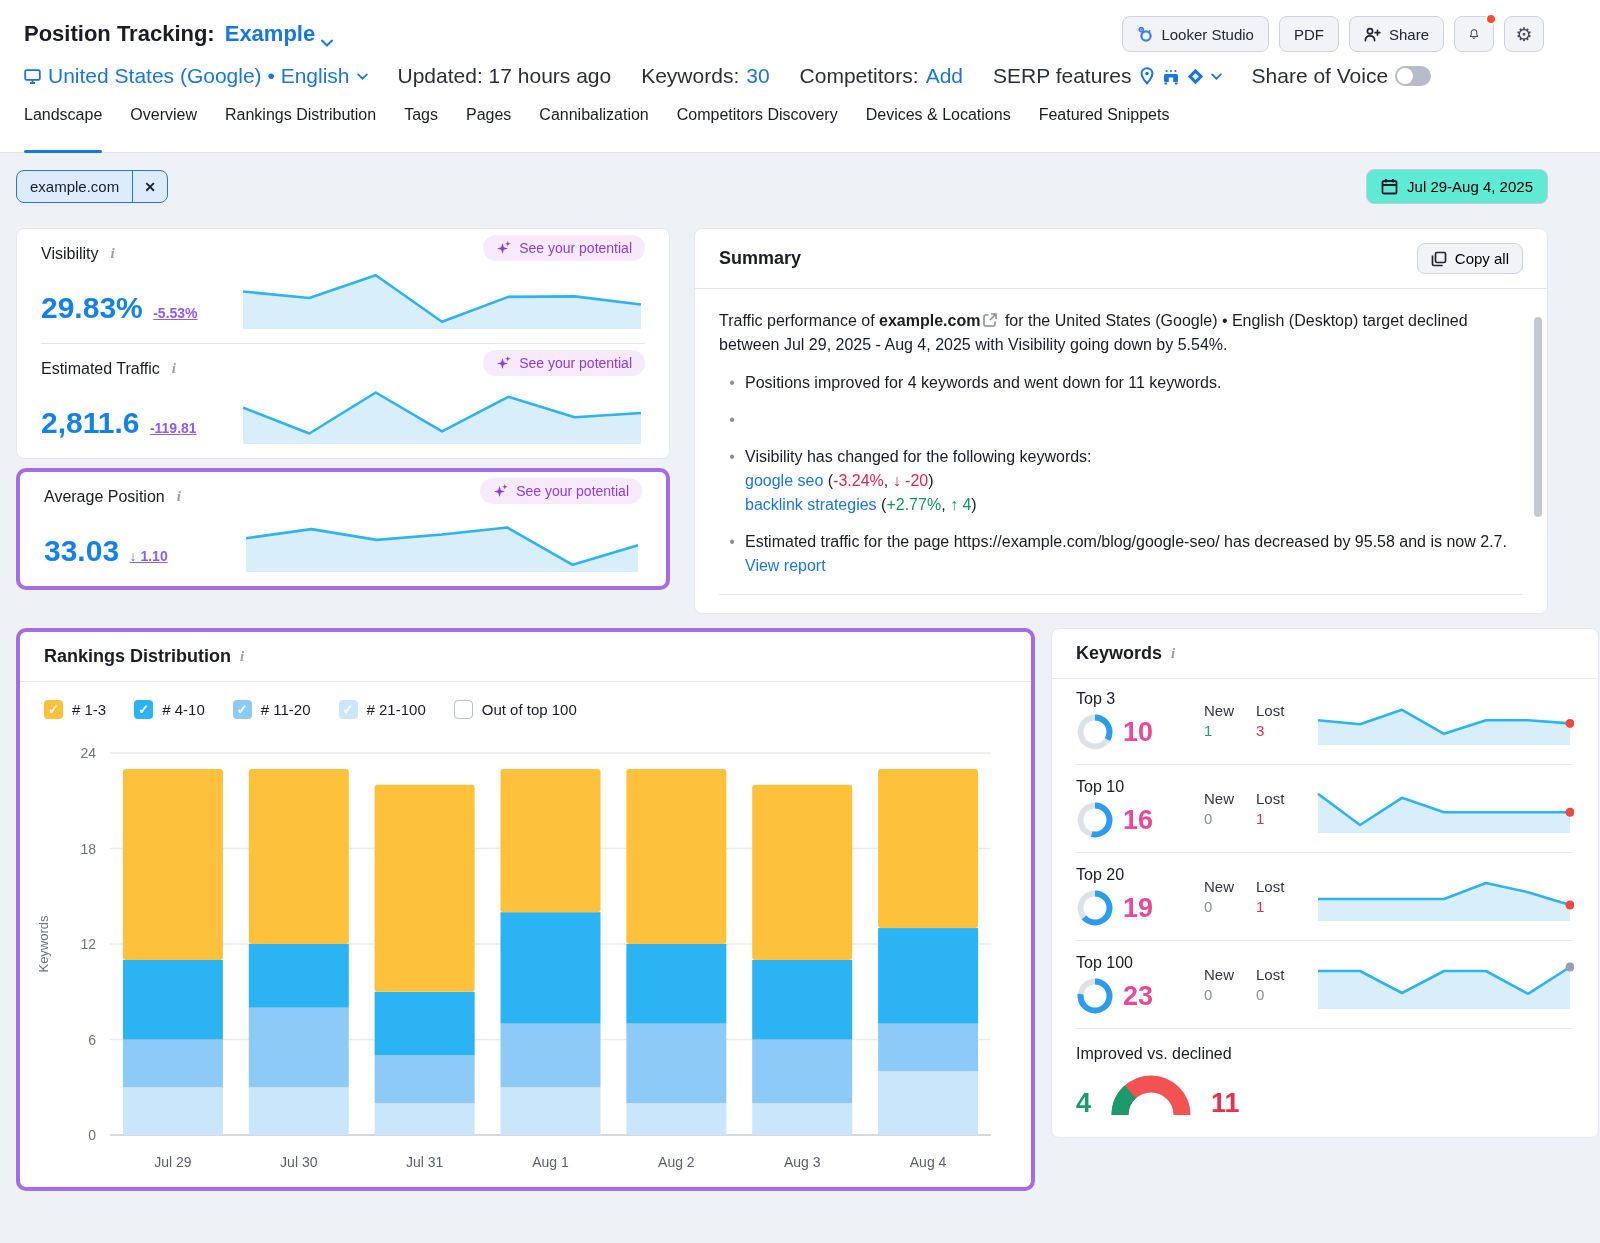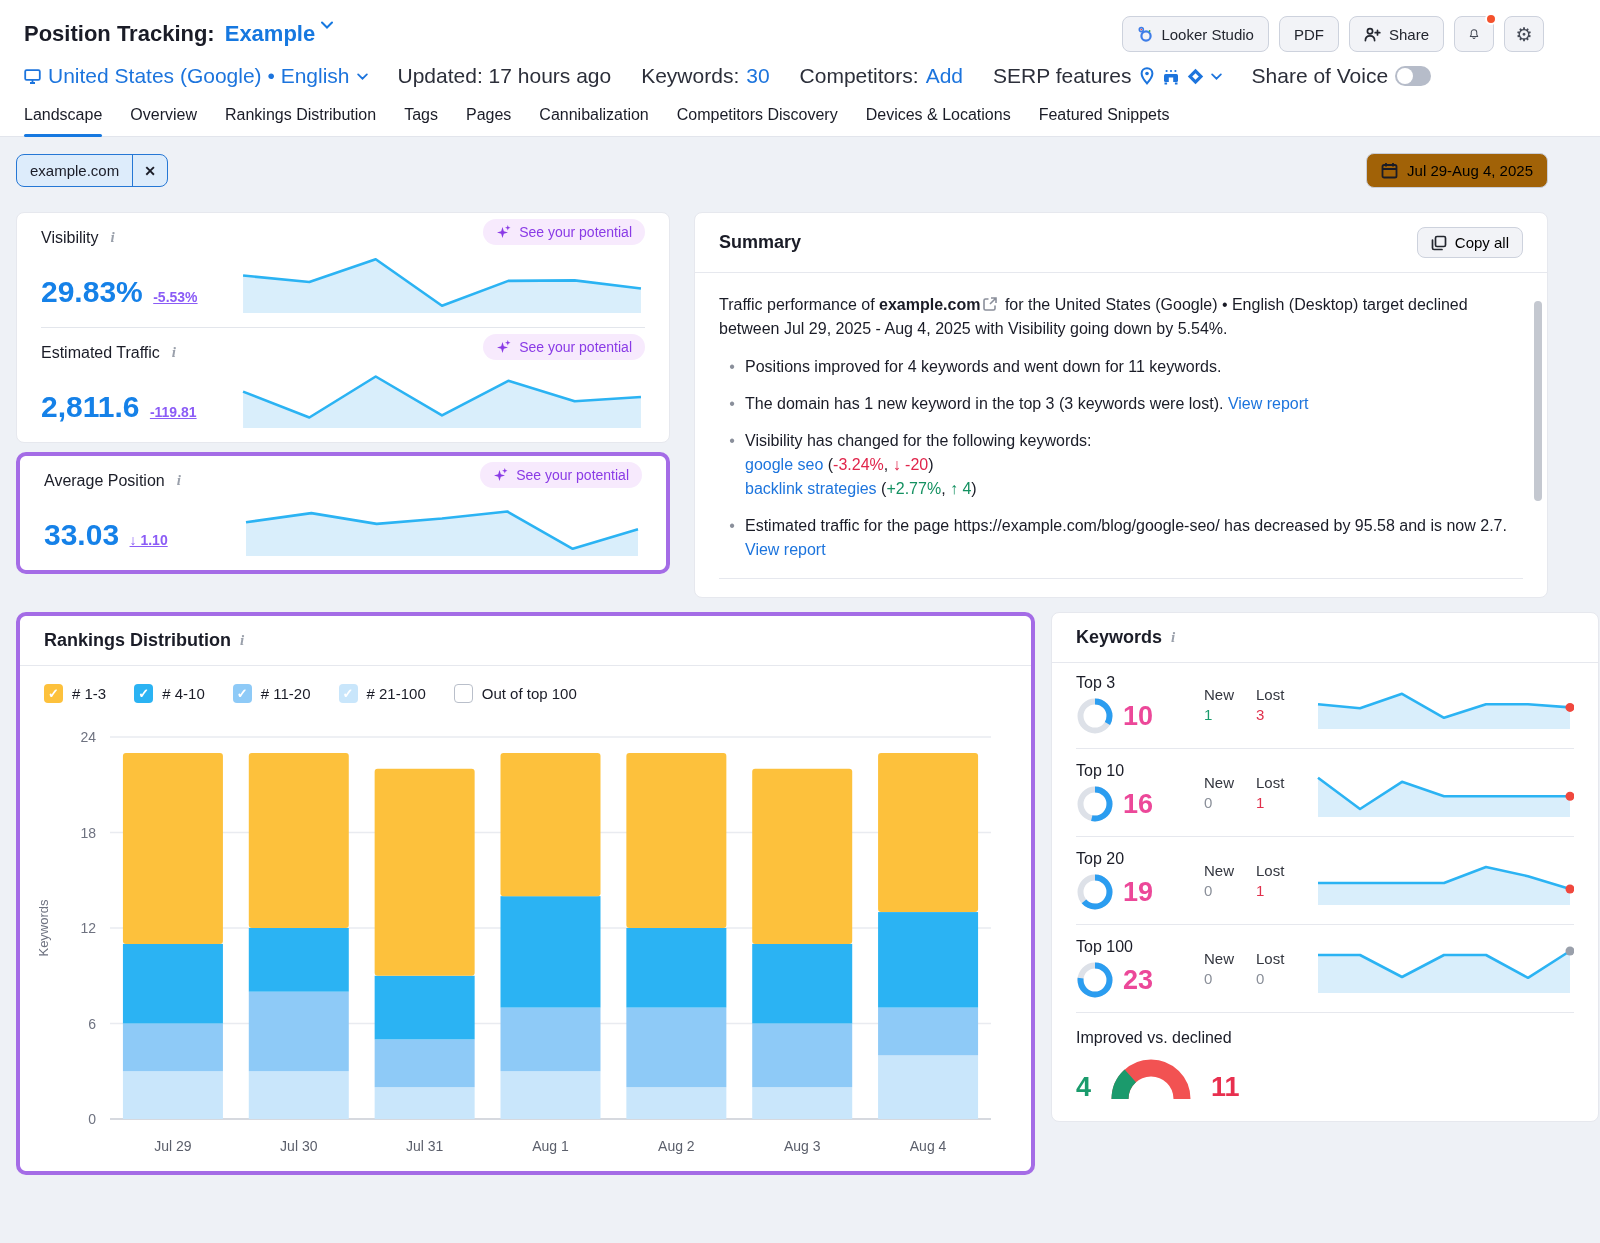--- a/index.html
+++ b/index.html
@@ -4,43 +4,43 @@
 <style>
   * { margin:0; padding:0; box-sizing:border-box; }
   html,body { width:1600px; height:1243px; overflow:hidden; }
   body { font-family:"Liberation Sans", sans-serif; background:#eef1f6; color:#1a1c27; }
 
   
   .top { background:#fff; }
   .hrow1 { display:flex; justify-content:space-between; align-items:center; padding:16px 56px 0 24px; }
   .title-wrap { display:flex; align-items:center; gap:10px; }
   .page-title { font-size:22px; font-weight:700; }
-  .project { font-size:22px; font-weight:700; color:#1678e0; display:flex; align-items:flex-start; gap:6px; cursor:pointer; }
+  .project { font-size:22px; font-weight:700; color:#1678e0; display:flex; align-items:flex-end; gap:6px; cursor:pointer; }
   .hbtns { display:flex; gap:10px; align-items:center; }
   .btn { display:inline-flex; align-items:center; gap:8px; background:#f2f3f7; border:1px solid #cdd2dd;
          border-radius:8px; padding:7px 14px; font-size:15px; color:#23262f; cursor:pointer; height:36px; }
   .btn.icon-only { width:40px; justify-content:center; position:relative; }
   .hrow2 { display:flex; align-items:center; gap:30px; padding:12px 24px 4px; font-size:21px; color:#2c2f3a; }
   .meta-item { display:flex; align-items:center; gap:7px; }
   .link { color:#1c74dd; cursor:pointer; text-decoration:none; }
   .chev { display:inline-block; }
   .toggle { width:36px; height:20px; border-radius:10px; background:#b6bcc9; position:relative; cursor:pointer; }
   .toggle .knob { position:absolute; left:2px; top:2px; width:16px; height:16px; border-radius:50%; background:#fff; }
   .tabs { display:flex; gap:28px; padding:14px 24px 0; border-bottom:1px solid #e2e5ec; }
-  .tab { font-size:16px; padding-bottom:12px; cursor:pointer; color:#1a1c27; position:relative; white-space:nowrap;text-align:center; }
+  .tab { font-size:16px; padding-bottom:28px; cursor:pointer; color:#1a1c27; position:relative; white-space:nowrap;text-align:center; }
   .tab.active { font-weight:500; }
   .tab.active::after { content:""; position:absolute; left:0; right:0; bottom:-1px; height:3px; background:#1678e0; border-radius:2px; }
 
   
   .content { padding:16px 52px 0 16px; }
   .filter-row { display:flex; justify-content:space-between; align-items:center; }
   .chip { display:inline-flex; align-items:stretch; border:1.5px solid #2577d5; border-radius:8px; background:#ddecfb; overflow:hidden; }
   .chip-label { padding:7px 13px; font-size:15px; }
   .chip-x { border-left:1.5px solid #2577d5; padding:7px 11px; display:flex; align-items:center; font-weight:700; cursor:pointer; font-size:14px; }
-  .date-btn { display:inline-flex; align-items:center; gap:9px; background:#a16207; border:1px solid #c9cdd7; border-radius:8px;
+  .date-btn { display:inline-flex; align-items:center; gap:9px; background:#5eead4; border:1px solid #c9cdd7; border-radius:8px;
               padding:8px 14px; font-size:15px; cursor:pointer; }
 
   .main-grid { display:flex; gap:24px; margin-top:24px; }
   .col-left { flex:0 0 633px; }
   .col-right { flex:1; }
   .card { background:#fff; border:1px solid #e6e8ee; border-radius:8px; }
   .purple-wrap { border:4px solid #a46ce6; border-radius:10px; background:#fff; }
   .purple-wrap .card { border:none; }
 
   .metric { padding:16px 24px 14px; position:relative; }
@@ -330,23 +330,20 @@
               </svg><span> for the United States (Google) • English (Desktop) target declined between Jul 29, 2025 - Aug 4, 2025 with Visibility going down by 5.54%.</span></p>
           <div class="bullets" id="summary-bullets">
               <div class="bullet">
                 <span class="marker">•</span>
                 <div>
                   <div><span>Positions improved for 4 keywords and went down for 11 keywords.</span></div>
                 </div>
               </div>
               <div class="bullet">
                 <span class="marker">•</span>
-                <div>
-                  <div><span>The domain has 1 new keyword in the top 3 (3 keywords were lost). </span><span class="link">View report</span></div>
-                </div>
               </div>
               <div class="bullet">
                 <span class="marker">•</span>
                 <div>
                   <div><span>Visibility has changed for the following keywords:</span></div>
                   <div><span class="link">google seo</span><span> (</span><span class="r">-3.24%</span><span>, </span><span class="r">↓ -20</span><span>)</span></div>
                   <div><span class="link">backlink strategies</span><span> (</span><span class="g">+2.77%</span><span>, </span><span class="g">↑ 4</span><span>)</span></div>
                 </div>
               </div>
               <div class="bullet">

